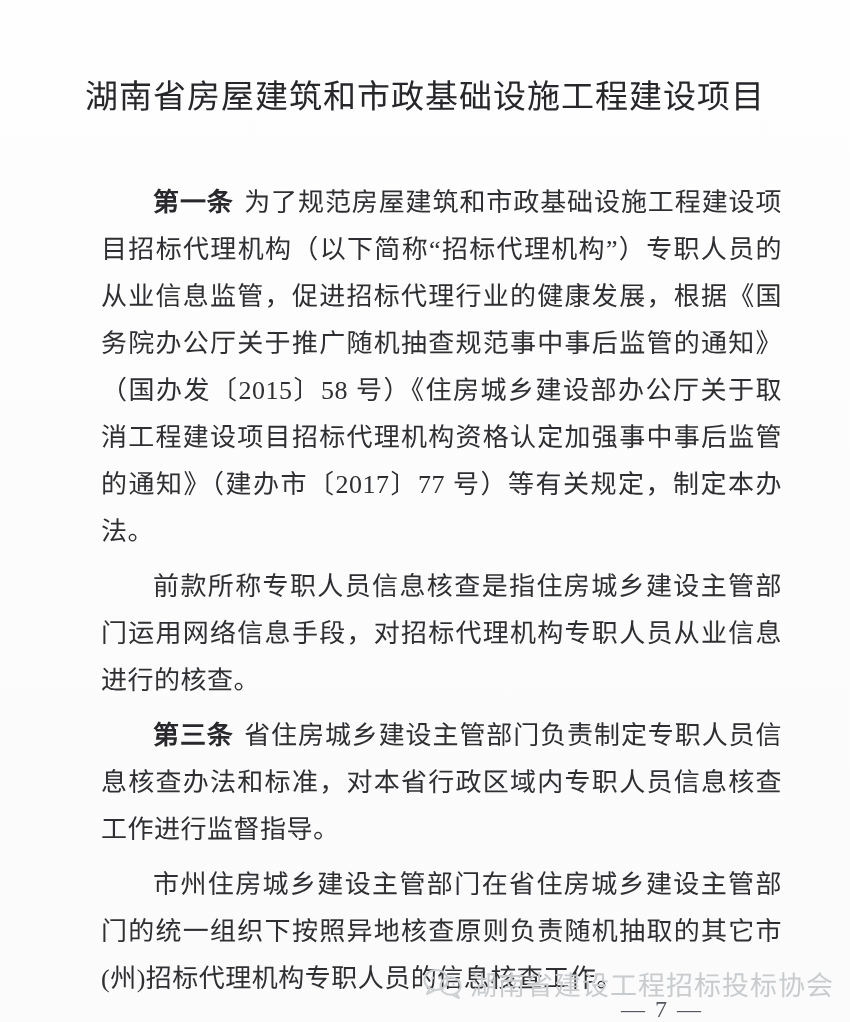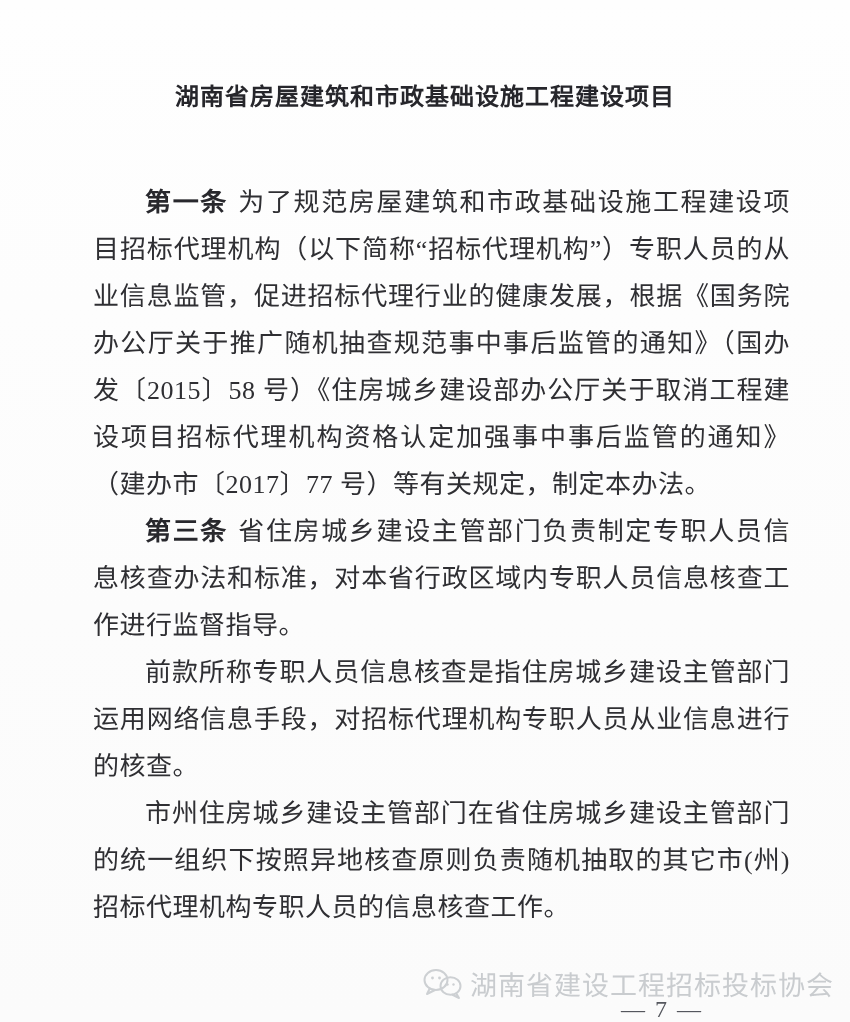--- a/index.html
+++ b/index.html
@@ -13,35 +13,35 @@
     height: 1022px;
     margin: 0 auto;
     background: linear-gradient(180deg, #fefefe 0%, #fcfcfc 60%, #fbfbfb 100%);
     overflow: hidden;
     font-family: "Liberation Serif", "DejaVu Serif", serif;
     color: #2f2f33;
   }
   .doc-title {
     margin: 70px 45px 0 45px;
     text-align: center;
-    font-weight: bold;
-    font-size: 24px;
+    font-weight: normal;
+    font-size: 33px;
     line-height: 55px;
     color: #26262b;
     letter-spacing: 1px;
   }
   .doc-body {
     margin: 54px 60px 0 93px;
     font-size: 26px;
     line-height: 47px;
     text-align: justify;
     letter-spacing: 0.5px;
   }
   .para {
-    margin: 0;
+    margin: 8px;
     text-indent: 2em;
     font-family: Liberation Serif, serif;
   }
   .para b {
     font-weight: bold;
     color: #28282d;
     margin-right: 0.4em;
   }
   .footer-watermark {
     position: absolute;
@@ -76,22 +76,22 @@
 <body>
 
 <div class="page">
 
   <div class="doc-title">
     <div>湖南省房屋建筑和市政基础设施工程建设项目</div>
   </div>
 
   <div class="doc-body" id="para-container">
       <p class="para"><b>第一条</b>为了规范房屋建筑和市政基础设施工程建设项目招标代理机构（以下简称“招标代理机构”）专职人员的从业信息监管，促进招标代理行业的健康发展，根据《国务院办公厅关于推广随机抽查规范事中事后监管的通知》（国办发〔2015〕58 号）《住房城乡建设部办公厅关于取消工程建设项目招标代理机构资格认定加强事中事后监管的通知》（建办市〔2017〕77 号）等有关规定，制定本办法。</p>
+      <p class="para">前款所称专职人员信息核查是指住房城乡建设主管部门运用网络信息手段，对招标代理机构专职人员从业信息进行的核查。</p>
       <p class="para"><b>第三条</b>省住房城乡建设主管部门负责制定专职人员信息核查办法和标准，对本省行政区域内专职人员信息核查工作进行监督指导。</p>
-      <p class="para">前款所称专职人员信息核查是指住房城乡建设主管部门运用网络信息手段，对招标代理机构专职人员从业信息进行的核查。</p>
       <p class="para">市州住房城乡建设主管部门在省住房城乡建设主管部门的统一组织下按照异地核查原则负责随机抽取的其它市(州)招标代理机构专职人员的信息核查工作。</p>
     </div>
 
   <div class="footer-watermark">
     <svg class="wechat-icon" viewBox="0 0 42 34" fill="none" xmlns="http://www.w3.org/2000/svg">
       <ellipse cx="14" cy="13" rx="11.5" ry="10" stroke="#cdd0d3" stroke-width="2"></ellipse>
       <path d="M8 21 L5 27 L13 23" stroke="#cdd0d3" stroke-width="2" fill="none" stroke-linejoin="round"></path>
       <ellipse cx="28.5" cy="19" rx="10" ry="8.8" stroke="#cdd0d3" stroke-width="2"></ellipse>
       <path d="M34 26 L37 31 L30 27.5" stroke="#cdd0d3" stroke-width="2" fill="none" stroke-linejoin="round"></path>
       <circle cx="10.5" cy="11" r="1.4" fill="#cdd0d3"></circle>

